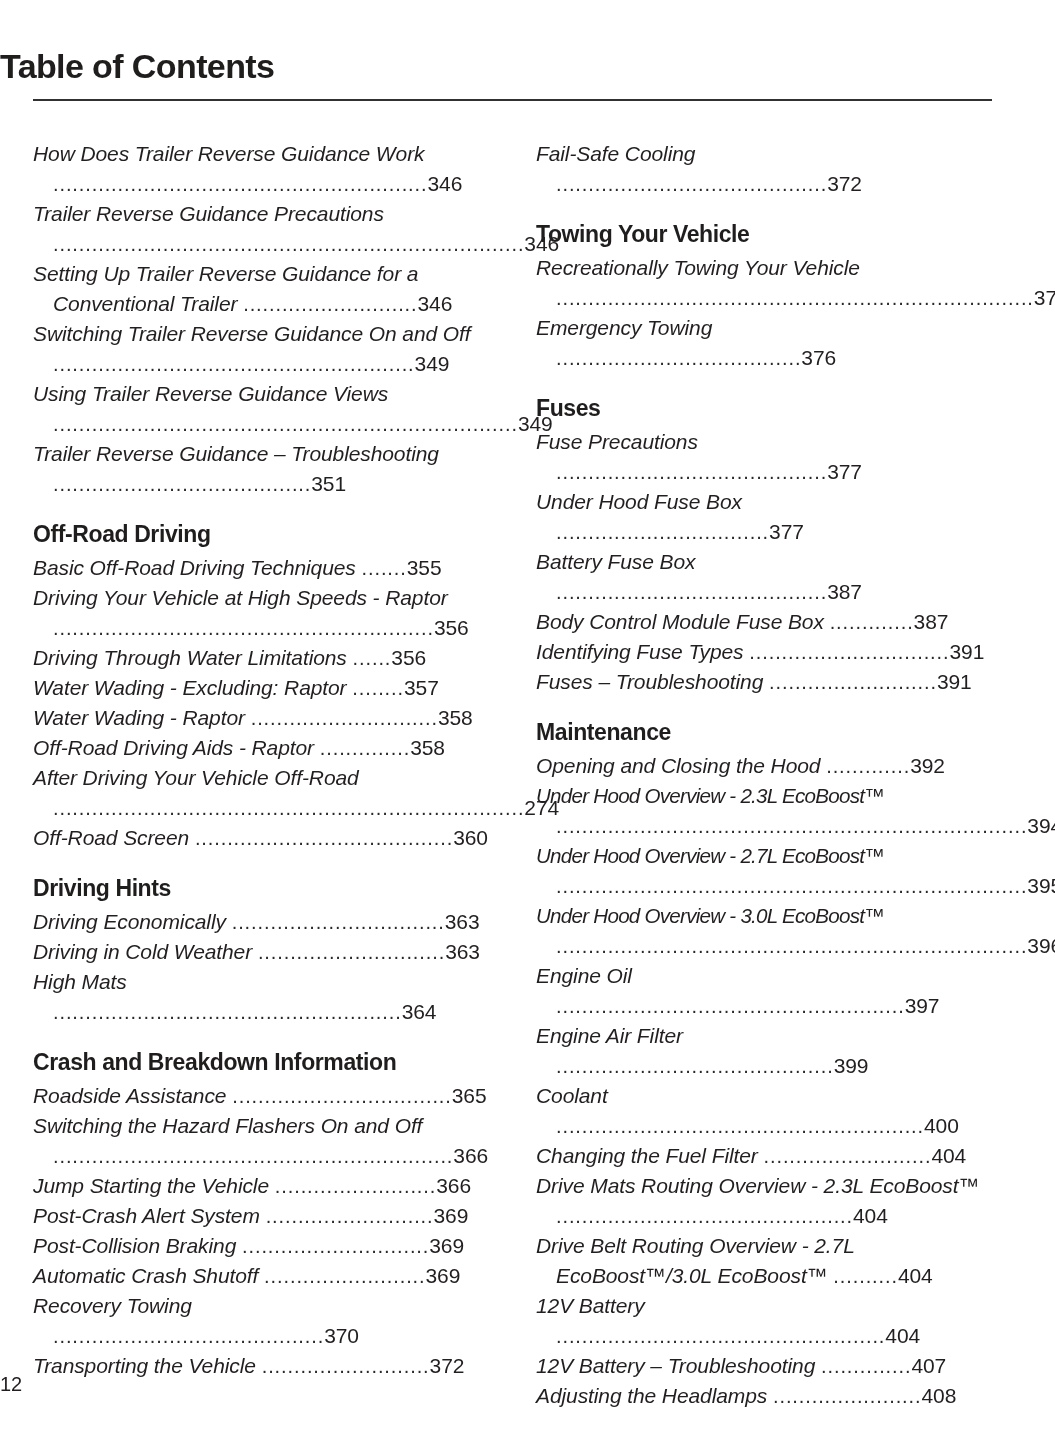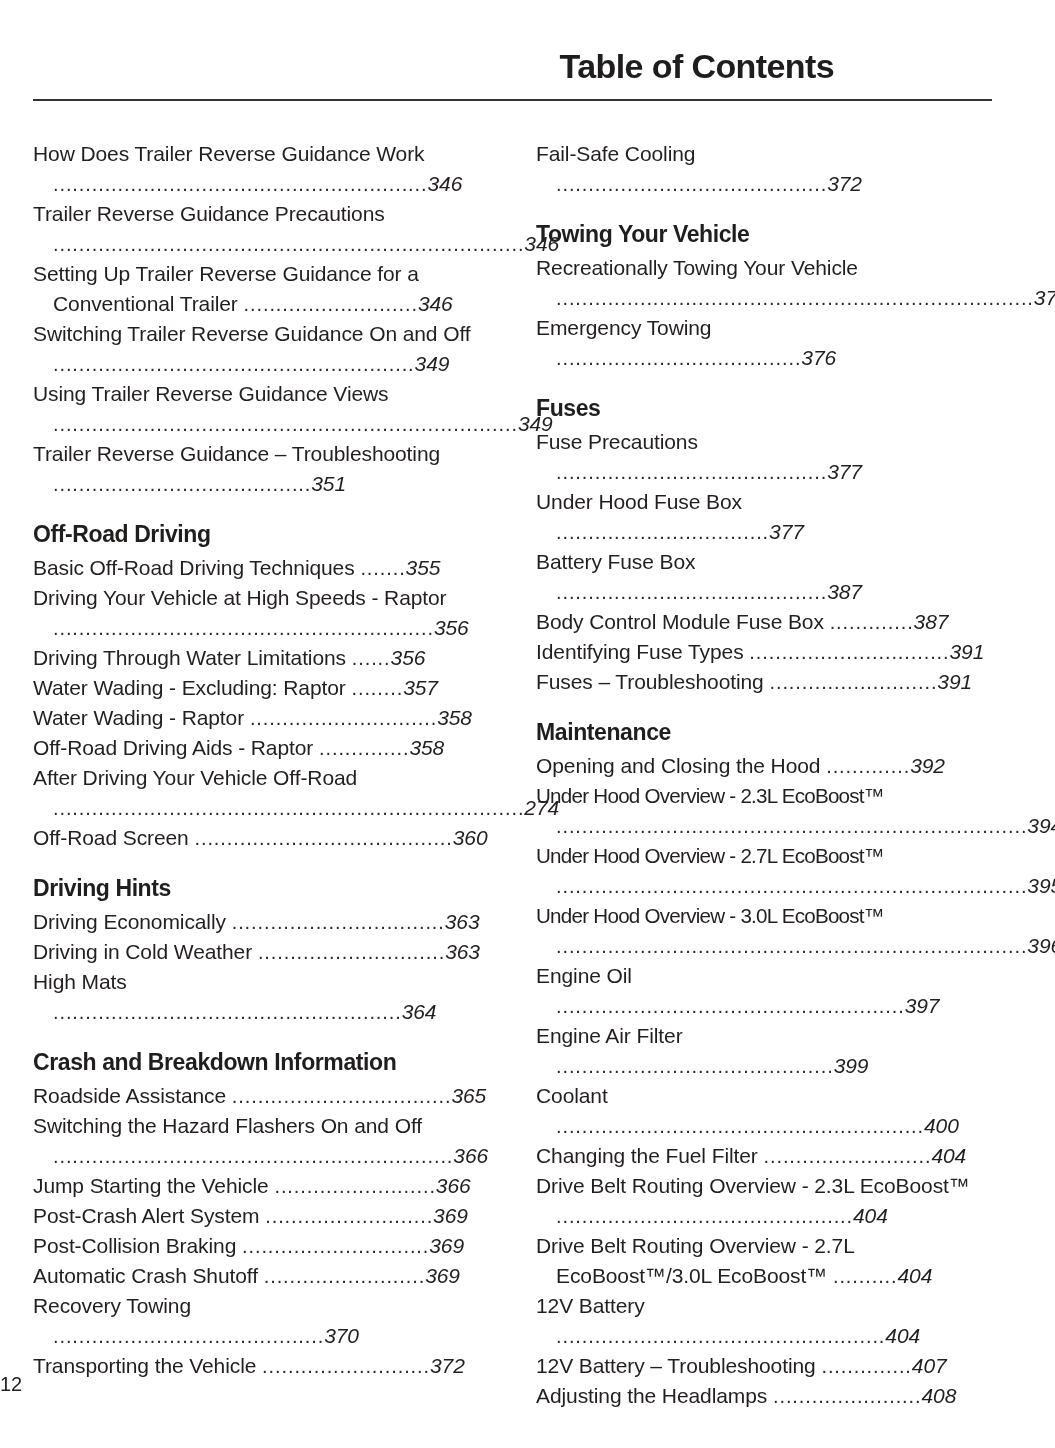--- a/index.html
+++ b/index.html
@@ -22,21 +22,21 @@
     width: 1055px;
     height: 1448px;
   }
 
   
   .page-title {
     position: absolute;
     left: 0;
     top: 46px;
     width: 834px;
-    text-align: right;
+    text-align: left;
     font-size: 34px;
     line-height: 40px;
     font-weight: 900;
     letter-spacing: -0.6px;
     font-stretch: condensed;
     color: #201d1d;
   }
   .title-rule {
     position: absolute;
     left: 33px;
@@ -79,34 +79,34 @@
     font-size: 21px;
     line-height: 30px;
     font-weight: 400;
     color: #231f20;
     padding-left: 20px;
     text-indent: -20px;
     letter-spacing: -0.05px;
   }
   .entry .label {
     letter-spacing: -0.1px;
+    font-style: italic;
   }
   .entry.tight .label {
     letter-spacing: -0.75px;
     font-size: 20.6px;
   }
   .entry .leader {
     letter-spacing: 0.9px;
     word-spacing: 0;
     font-size: 20px;
     color: #2b2829;
   }
   .entry .pg {
     letter-spacing: -0.1px;
-    font-style: italic;
   }
 
   
   .folio {
     position: absolute;
     left: 0;
     top: 1372px;
     width: 934px;
     text-align: left;
     font-size: 20px;
@@ -168,21 +168,21 @@
         <div class="entry"><span class="label">Fuses – Troubleshooting</span> <span class="leader">..........................</span><span class="pg">391</span></div>
         <div class="section-head">Maintenance</div>
         <div class="entry"><span class="label">Opening and Closing the Hood</span> <span class="leader">.............</span><span class="pg">392</span></div>
         <div class="entry tight"><span class="label">Under Hood Overview - 2.3L EcoBoost™</span> <span class="leader">.........................................................................</span><span class="pg">394</span></div>
         <div class="entry tight"><span class="label">Under Hood Overview - 2.7L EcoBoost™</span> <span class="leader">.........................................................................</span><span class="pg">395</span></div>
         <div class="entry tight"><span class="label">Under Hood Overview - 3.0L EcoBoost™</span> <span class="leader">.........................................................................</span><span class="pg">396</span></div>
         <div class="entry"><span class="label">Engine Oil</span> <span class="leader">......................................................</span><span class="pg">397</span></div>
         <div class="entry"><span class="label">Engine Air Filter</span> <span class="leader">...........................................</span><span class="pg">399</span></div>
         <div class="entry"><span class="label">Coolant</span> <span class="leader">.........................................................</span><span class="pg">400</span></div>
         <div class="entry"><span class="label">Changing the Fuel Filter</span> <span class="leader">..........................</span><span class="pg">404</span></div>
-        <div class="entry"><span class="label">Drive Belt Routing Overview - 2.3L EcoBoost™</span> <span class="leader">..............................................</span><span class="pg">404</span></div>
+        <div class="entry"><span class="label">Drive Mats Routing Overview - 2.3L EcoBoost™</span> <span class="leader">..............................................</span><span class="pg">404</span></div>
         <div class="entry"><span class="label">Drive Belt Routing Overview - 2.7L EcoBoost™/3.0L EcoBoost™</span> <span class="leader">..........</span><span class="pg">404</span></div>
         <div class="entry"><span class="label">12V Battery</span> <span class="leader">...................................................</span><span class="pg">404</span></div>
         <div class="entry"><span class="label">12V Battery – Troubleshooting</span> <span class="leader">..............</span><span class="pg">407</span></div>
         <div class="entry"><span class="label">Adjusting the Headlamps</span> <span class="leader">.......................</span><span class="pg">408</span></div>
       </div>
   </div>
 
   <div class="folio">12</div>
 
 </div>

